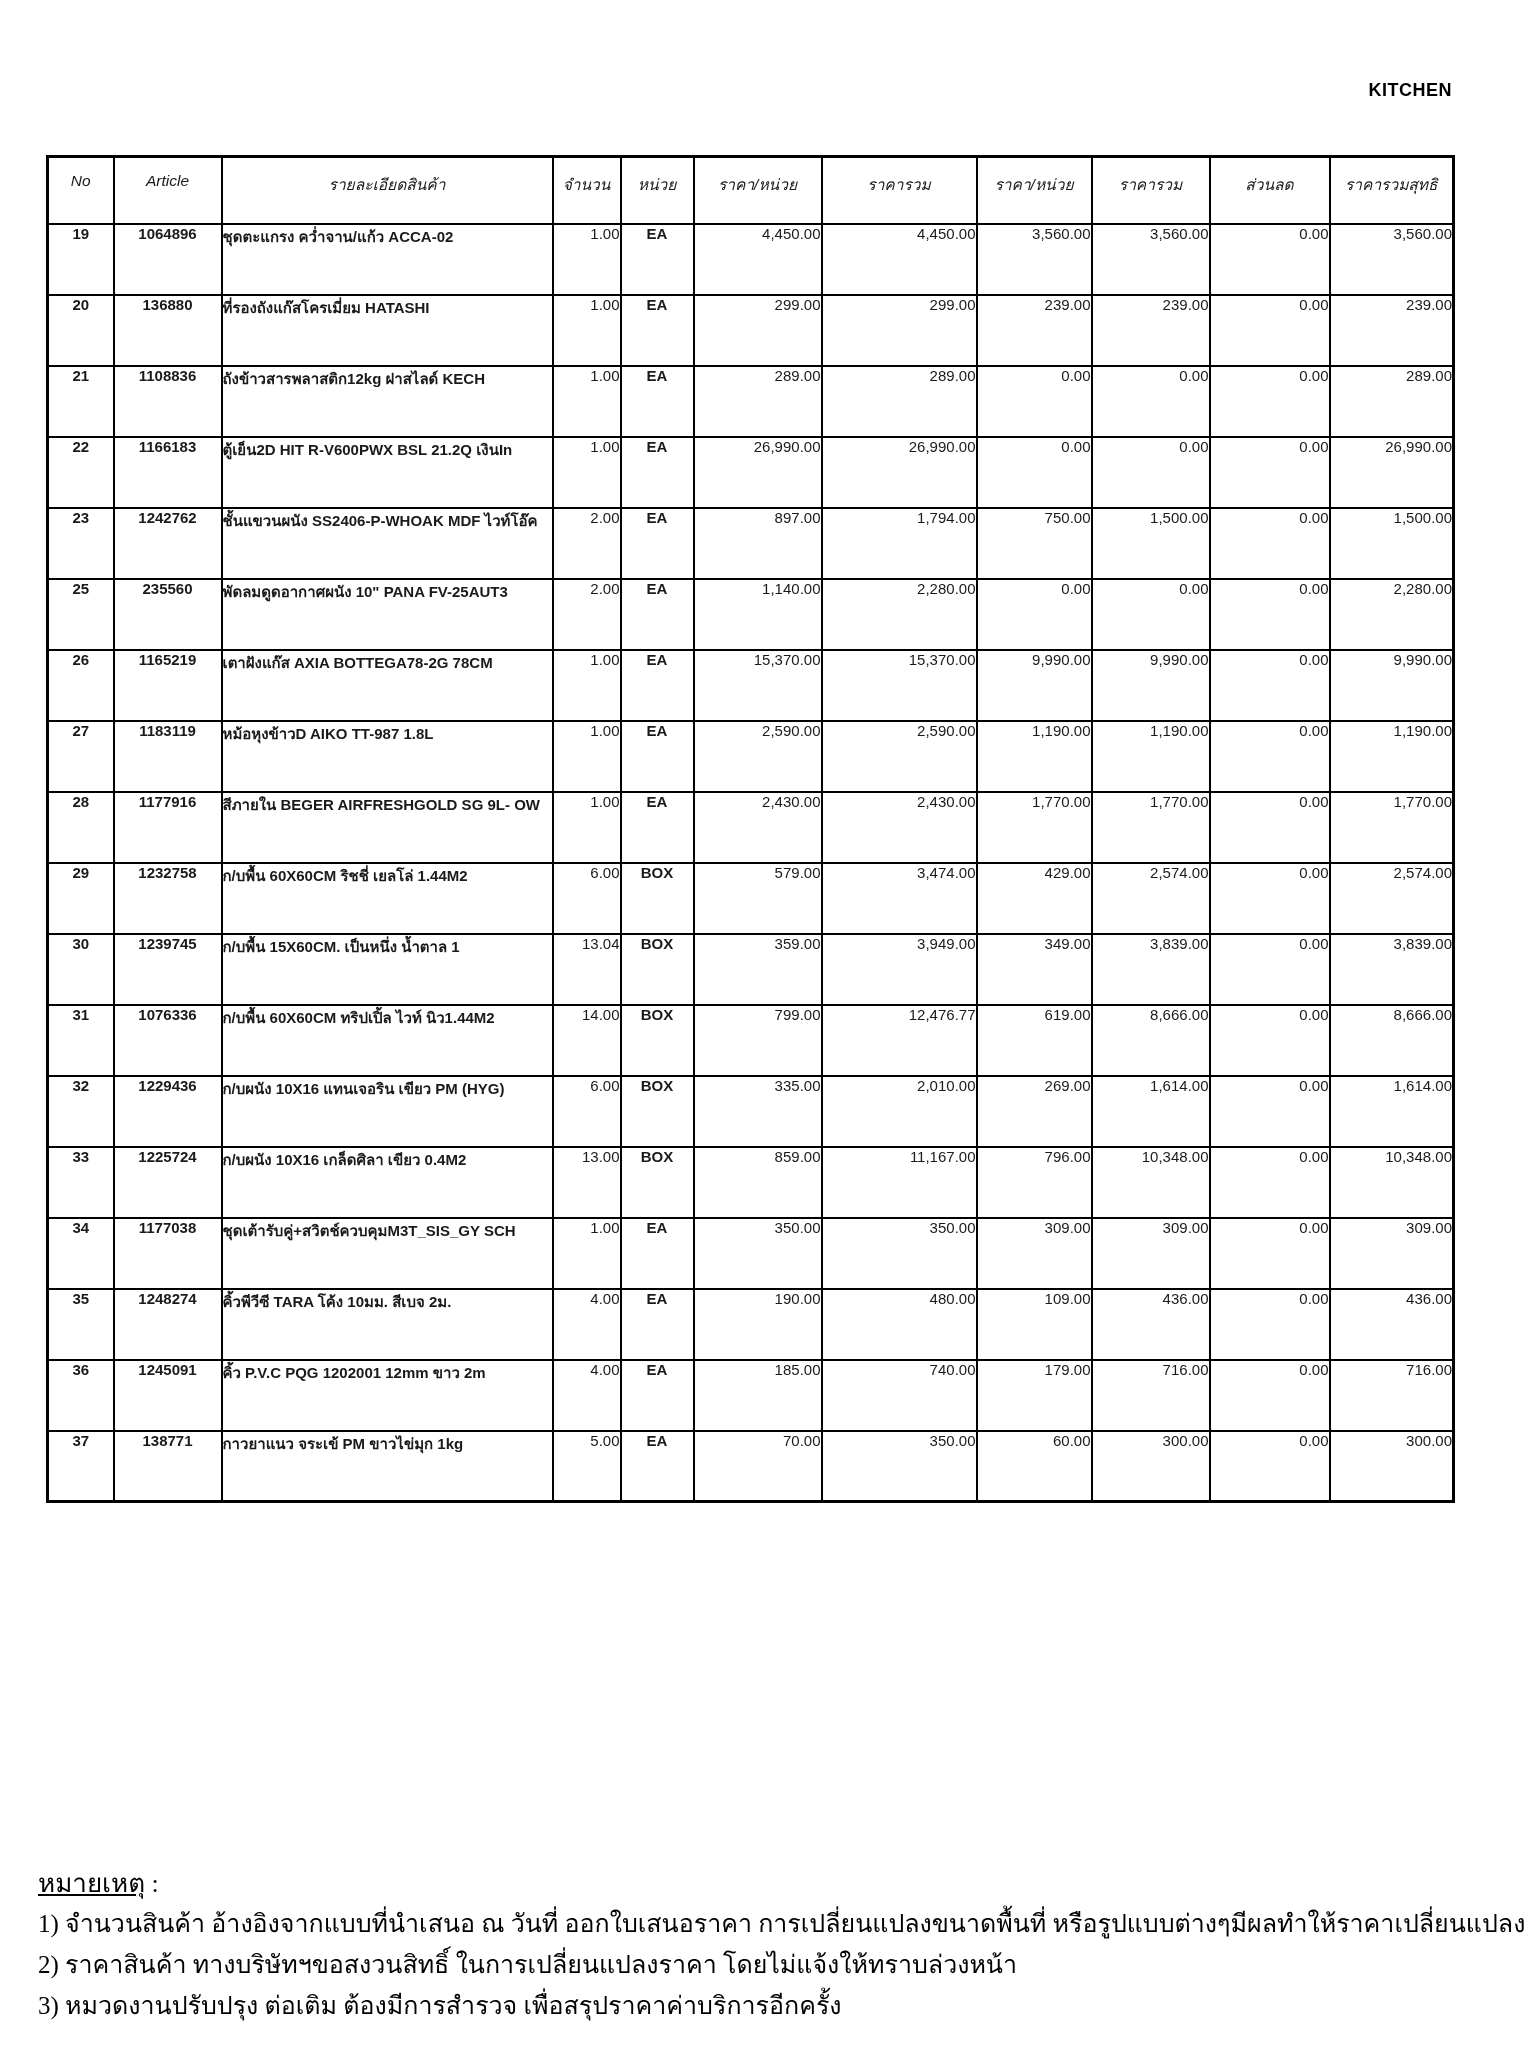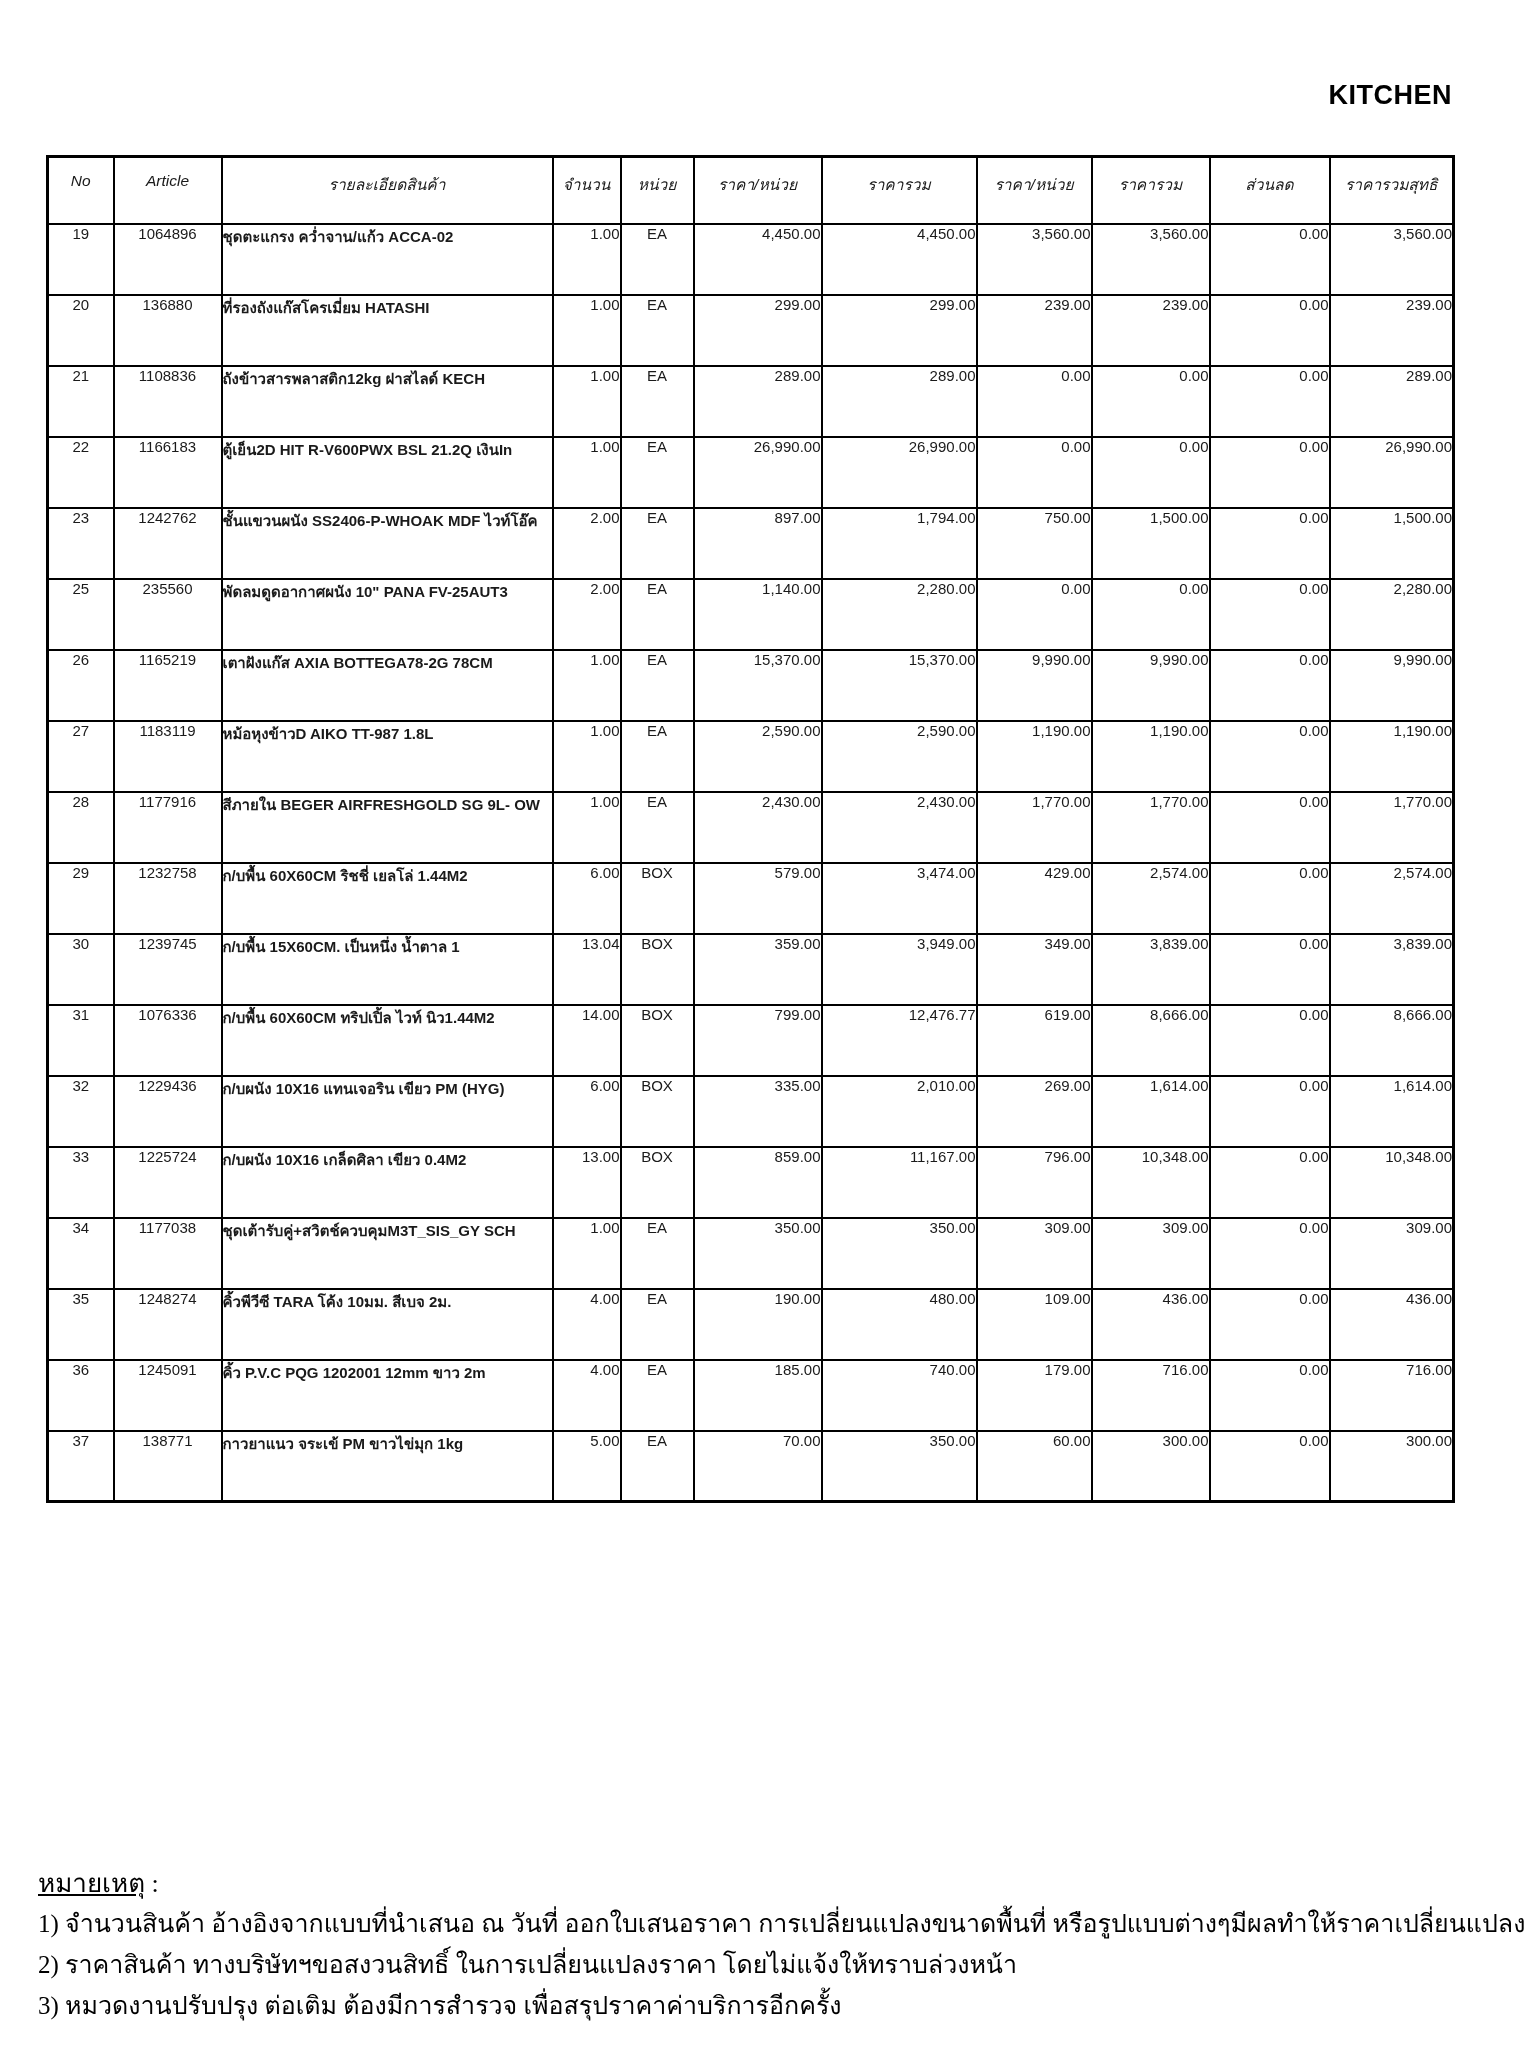--- a/index.html
+++ b/index.html
@@ -15,21 +15,21 @@
     font-family: "Liberation Sans", sans-serif;
     color: #111;
     overflow: hidden;
   }
   .doc-title {
     position: absolute;
     top: 80px;
     left: 46px;
     width: 1406px;
     text-align: right;
-    font-size: 27px;
+    font-size: 18px;
     font-weight: 700;
     letter-spacing: 0.5px;
     color: #000;
   }
   table.quote {
     position: absolute;
     left: 46px;
     top: 155px;
     width: 1406px;
     border-collapse: collapse;
@@ -48,21 +48,21 @@
   }
   table.quote thead tr { height: 67px; }
   table.quote tbody tr { height: 71px; }
   table.quote th {
     font-weight: 400;
     text-align: center;
     padding-top: 14px;
     font-size: 15.5px;
     font-style: italic;
   }
-  td.c-center { text-align: center; padding-top: 13px; }
+  td.c-center { text-align: center; padding-top: 13px; font-weight: bold; }
   td.c-right  { text-align: right;  padding-top: 13px; padding-right: 7px; }
   td.c-desc   { text-align: left;   padding-top: 9px;  padding-left: 5px; font-size: 14.5px; font-weight: bold; }
   .notes {
     position: absolute;
     left: 38px;
     top: 1862px;
     width: 1450px;
     font-family: "Liberation Serif", serif;
     color: #000;
   }

